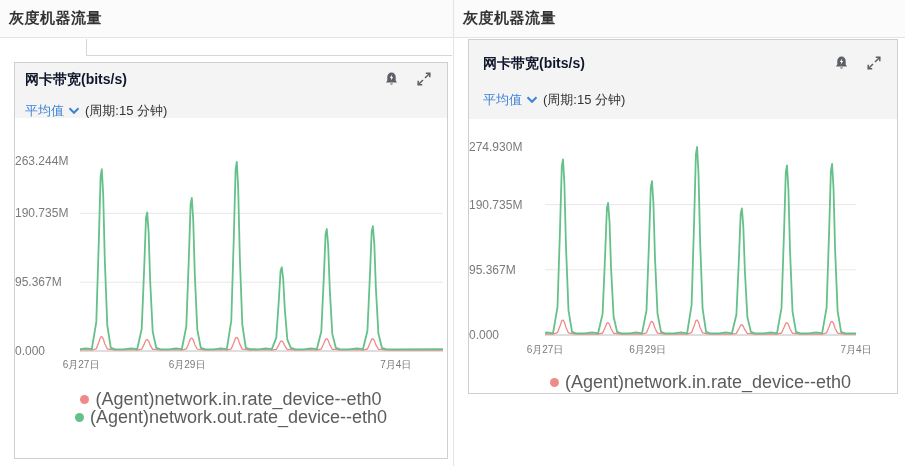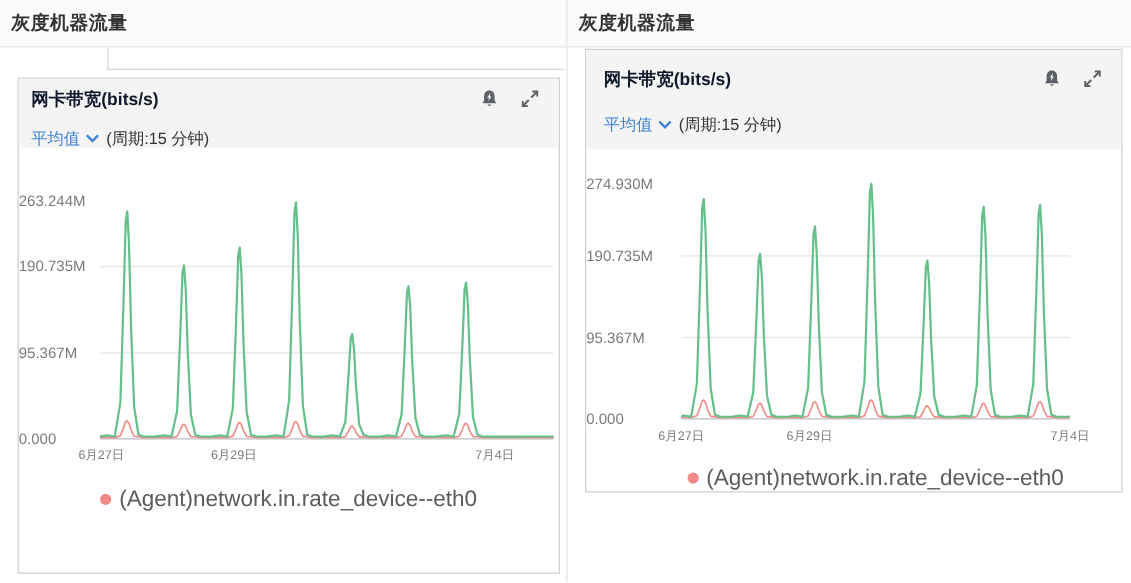--- a/index.html
+++ b/index.html
@@ -106,20 +106,24 @@
             <polyline points="0,200.2 5.800000000000001,199.3 11.8,200.2 16.3,172.9 18.8,92.9 20.6,27.4 21.8,20.1 23.2,45.6 24.8,111.1 27.3,176.5 30.8,198.8 34.8,200.2 43.8,200.3 51.2,199.3 57.2,200.2 61.7,179.8 64.2,118.9 66,69 67.2,63.4 68.60000000000001,82.8 70.2,132.7 72.7,182.6 76.2,198.8 80.2,200.2 89.2,200.3 95.8,199.3 101.8,200.2 106.3,177.5 108.8,110.2 110.6,55.1 111.8,49 113.2,70.4 114.8,125.5 117.3,180.6 120.8,198.8 124.8,200.2 133.8,200.3 140.8,199.3 146.8,200.2 151.3,171.7 153.8,88.5 155.60000000000002,20.5 156.8,12.9 158.20000000000002,39.4 159.8,107.4 162.3,175.5 165.8,198.8 169.8,200.2 178.8,200.3 185.8,199.3 191.8,200.2 196.3,188.6 198.8,151.8 200.60000000000002,121.6 201.8,118.3 203.20000000000002,130 204.8,160.1 207.3,190.3 210.8,198.8 214.8,200.2 223.8,200.3 230.8,199.3 236.8,200.2 241.3,182.5 243.8,128.8 245.60000000000002,84.9 246.8,80 248.20000000000002,97.1 249.8,141 252.3,184.9 255.8,198.8 259.8,200.2 268.8,200.3 276.9,199.3 282.9,200.2 287.4,182 289.9,127.1 291.7,82.1 292.9,77.1 294.29999999999995,94.6 295.9,139.6 298.4,184.5 301.9,198.8 305.9,200.2 314.9,200.3 363,200.2" fill="none" stroke="#65c08a" stroke-width="1.8" stroke-linejoin="round"></polyline>
           </svg>
           <div class="xtick" style="left: 31.089px; top: 239px;">6月27日</div>
           <div class="xtick" style="left: 137.085px; top: 239px;">6月29日</div>
           <div class="xtick" style="left: 345.81px; top: 239px;">7月4日</div>
           <div class="legend" style="left: 0px; width: 432px; top: 272px;">
             <div class="legend-item">
               <span class="legend-dot" style="background: rgb(238, 139, 137);"></span>
               <span class="legend-label">(Agent)network.in.rate_device--eth0</span>
             </div>
+            <div class="legend-item">
+              <span class="legend-dot" style="background: rgb(101, 192, 138);"></span>
+              <span class="legend-label">(Agent)network.out.rate_device--eth0</span>
+            </div>
           </div>
         </div>
     </div>
   </section>
 
   <section class="panel panel-right">
     <div class="topbar">
       <span class="topbar-title">灰度机器流量</span>
     </div>
 

